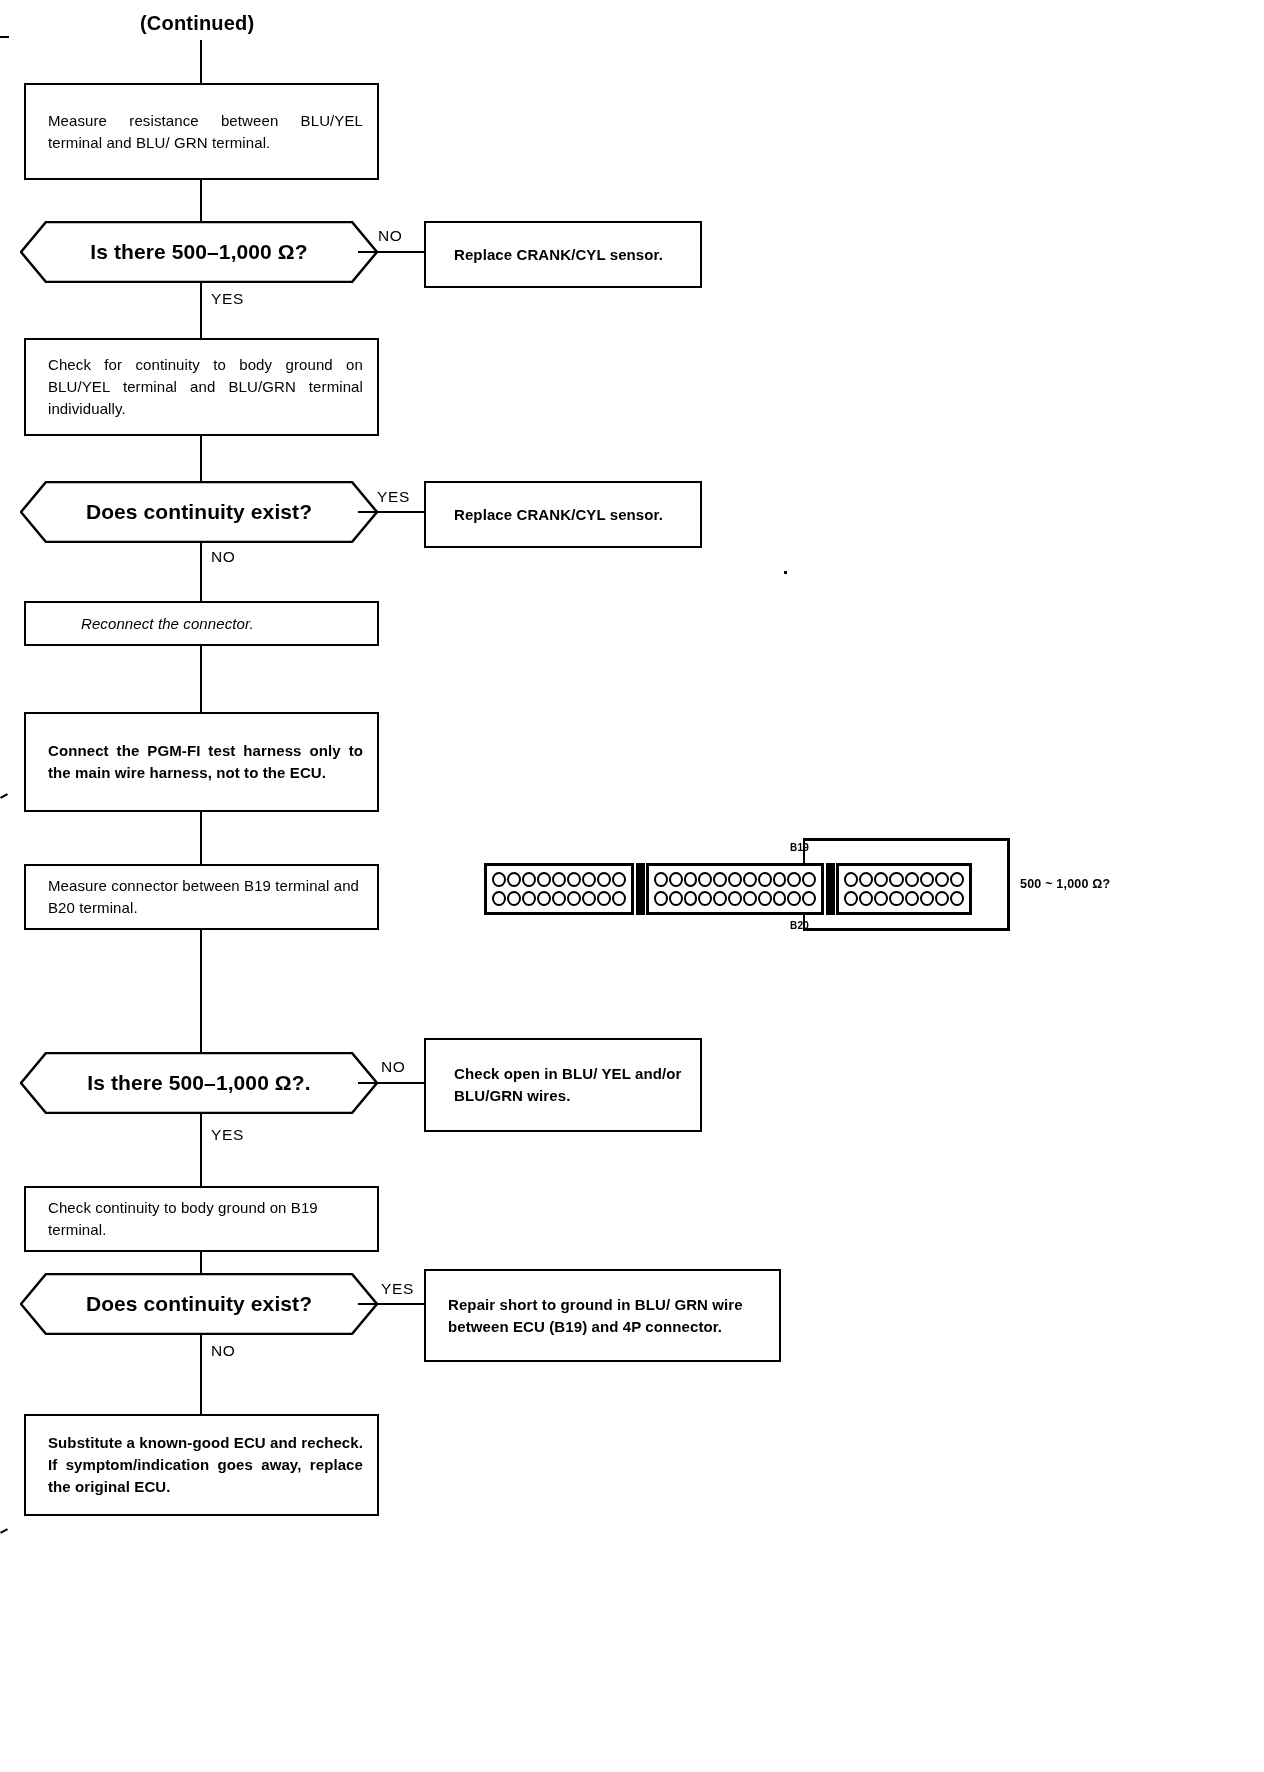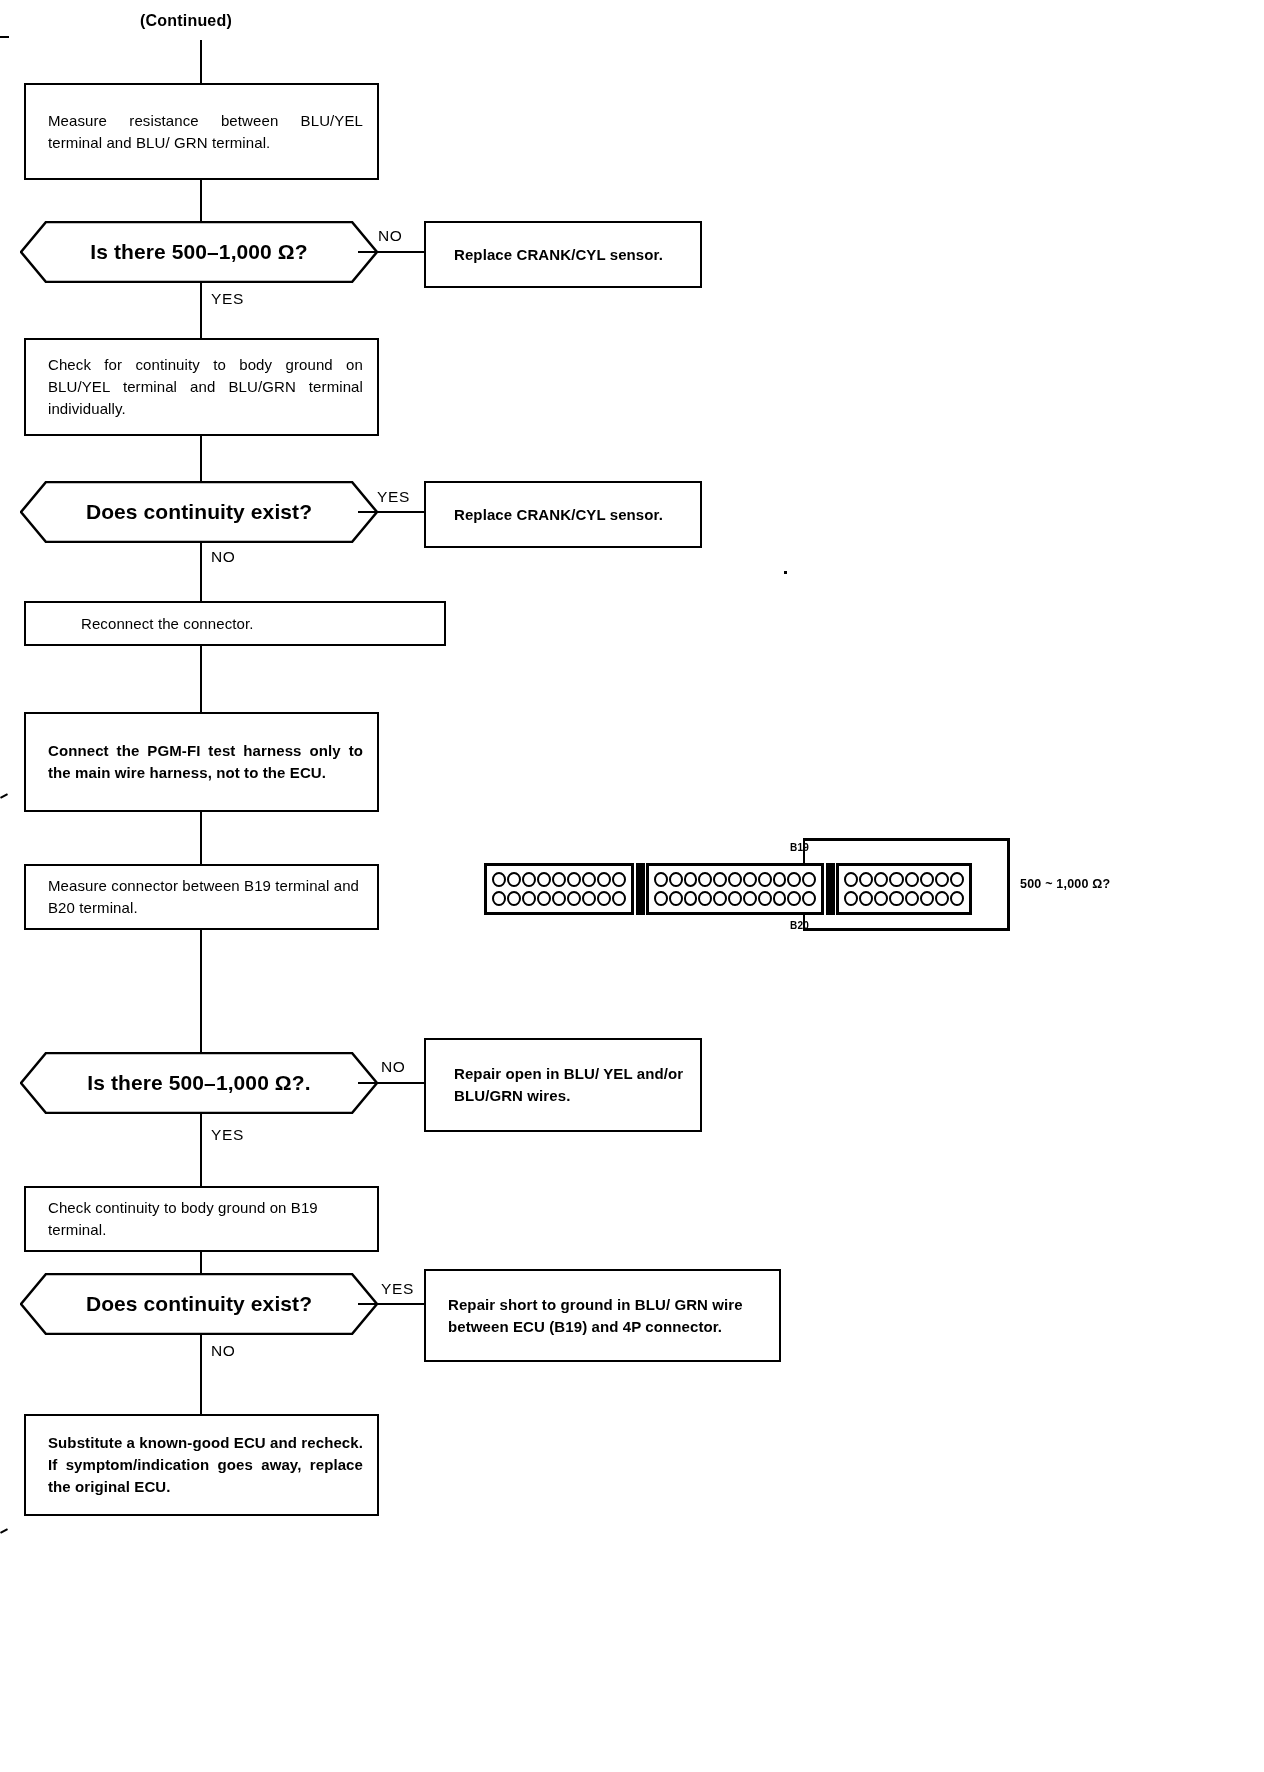--- a/index.html
+++ b/index.html
@@ -72,21 +72,21 @@
     position: absolute;
     font-size: 15.5px;
     font-weight: normal;
     letter-spacing: 0.6px;
     white-space: nowrap;
   }
 
   
   .contd {
     position: absolute;
-    font-size: 16px;
+    font-size: 20px;
     font-weight: bold;
     letter-spacing: 0.2px;
     white-space: nowrap;
   }
 
   
   .crop {
     position: absolute;
     background: #000;
   }
@@ -197,21 +197,21 @@
   <div class="hline" style="left:358px;top:511px;width:66px;"></div>
   <div class="blabel" style="left:377px;top:488px;">YES</div>
 
   <div class="pbox bold" style="left:424px;top:481px;width:278px;height:67px;">
     <div class="txt" style="padding-left:28px;">Replace   CRANK/CYL sensor.</div>
   </div>
 
   <div class="vline" style="left:200px;top:543px;height:58px;"></div>
   <div class="blabel" style="left:211px;top:548px;">NO</div>
 
-  <div class="pbox" style="left:24px;top:601px;width:422px;height:45px;">
+  <div class="pbox" style="left:24px;top:601px;width:355px;height:45px;font-style:italic;">
     <div class="txt" style="padding-left:55px;">Reconnect the connector.</div>
   </div>
 
   <div class="vline" style="left:200px;top:646px;height:66px;"></div>
 
   <div class="pbox bold justify" style="left:24px;top:712px;width:355px;height:100px;">
     <div class="txt">Connect the PGM-FI test harness only to the main wire harness, not to the ECU.</div>
   </div>
 
   <div class="vline" style="left:200px;top:812px;height:52px;"></div>
@@ -322,21 +322,21 @@
     <svg viewBox="0 0 358 62" preserveAspectRatio="none">
       <polygon points="26,1 332,1 357,31 332,61 26,61 1,31" fill="#ffffff" stroke="#000000" stroke-width="2.5"></polygon>
     </svg>
     <div class="dtxt">Is there 500–1,000 Ω?.</div>
   </div>
 
   <div class="hline" style="left:358px;top:1082px;width:66px;"></div>
   <div class="blabel" style="left:381px;top:1058px;">NO</div>
 
   <div class="pbox bold" style="left:424px;top:1038px;width:278px;height:94px;">
-    <div class="txt" style="padding-left:28px;">Repair open in BLU/ YEL and/or BLU/GRN wires.</div>
+    <div class="txt" style="padding-left:28px;">Check open in BLU/ YEL and/or BLU/GRN wires.</div>
   </div>
 
   <div class="vline" style="left:200px;top:1114px;height:72px;"></div>
   <div class="blabel" style="left:211px;top:1126px;">YES</div>
 
   <div class="pbox" style="left:24px;top:1186px;width:355px;height:66px;">
     <div class="txt">Check continuity to body ground on B19 terminal.</div>
   </div>
 
   <div class="vline" style="left:200px;top:1252px;height:21px;"></div>

